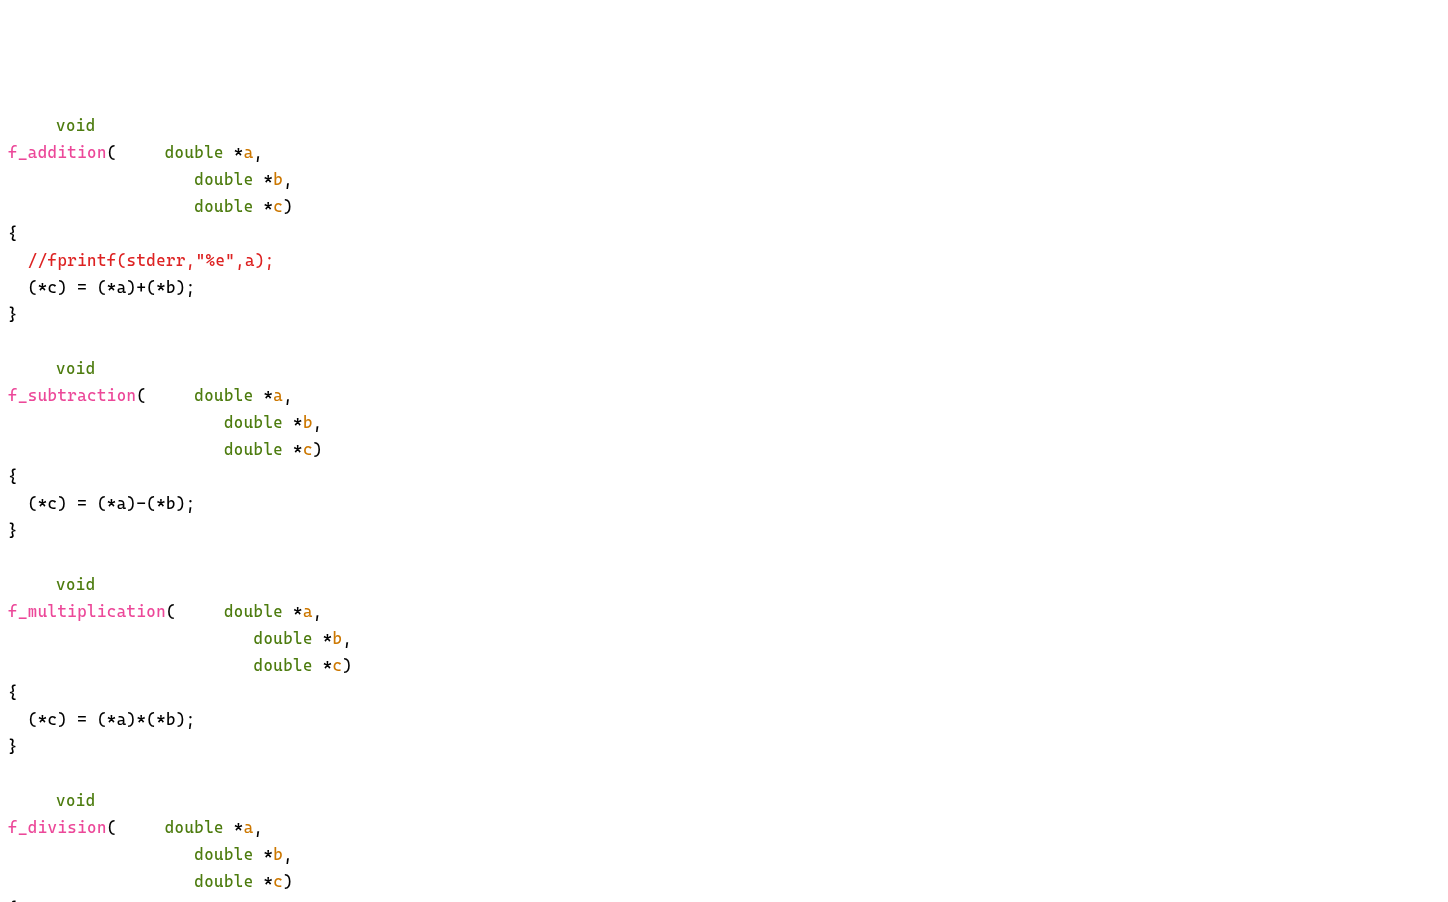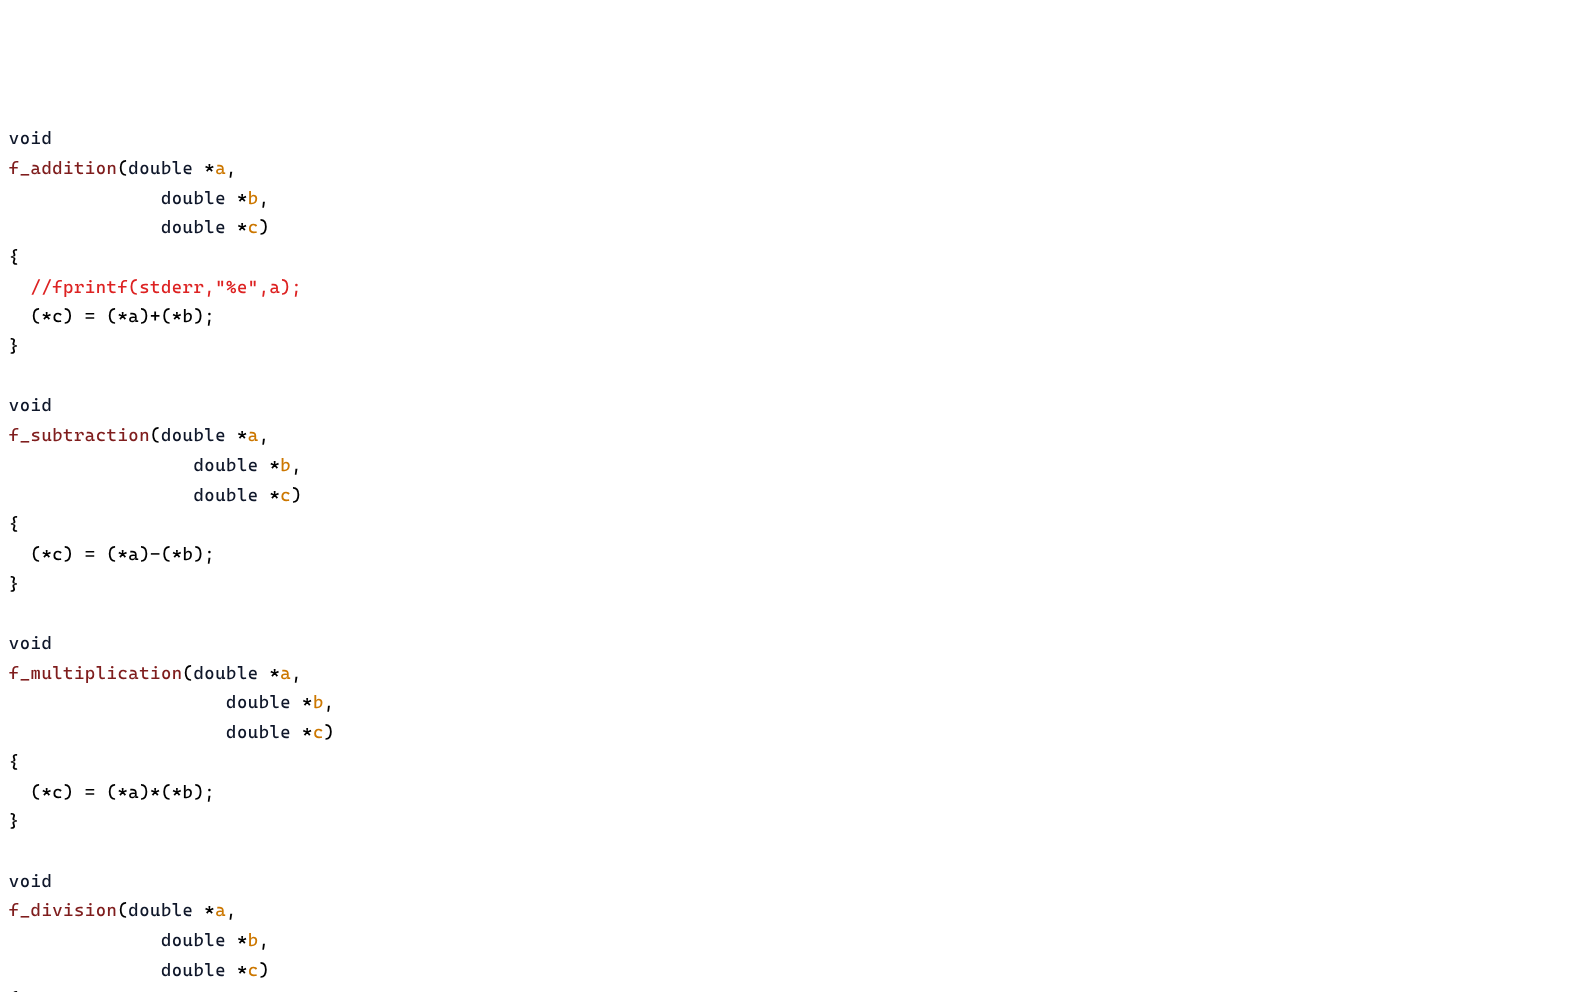--- a/index.html
+++ b/index.html
@@ -6,22 +6,22 @@
       margin: 0;
       padding: 4px 8px;
       background: #ffffff;
       font-family: "SF Mono", Monaco, "Cascadia Code", "Roboto Mono", Consolas, "Courier New", monospace;
       font-size: 16px;
       line-height: 27px;
       letter-spacing: 0.5px;
       white-space: pre;
       color: #000000;
     }
-    .kw-type { color: #0f172a; }
-    .kw-func { color: #7f1d1d; }
+    .kw-type { color: #4d7c0f; margin-left: 48px; }
+    .kw-func { color: #ec4899; }
     .kw-var  { color: #CC7700; }
     .kw-comment { color: #DD2222; }
     .plain { color: #000000; }
   </style>
 </head>
 <body>
 
 
 
 <div><span class="kw-type">void</span>

